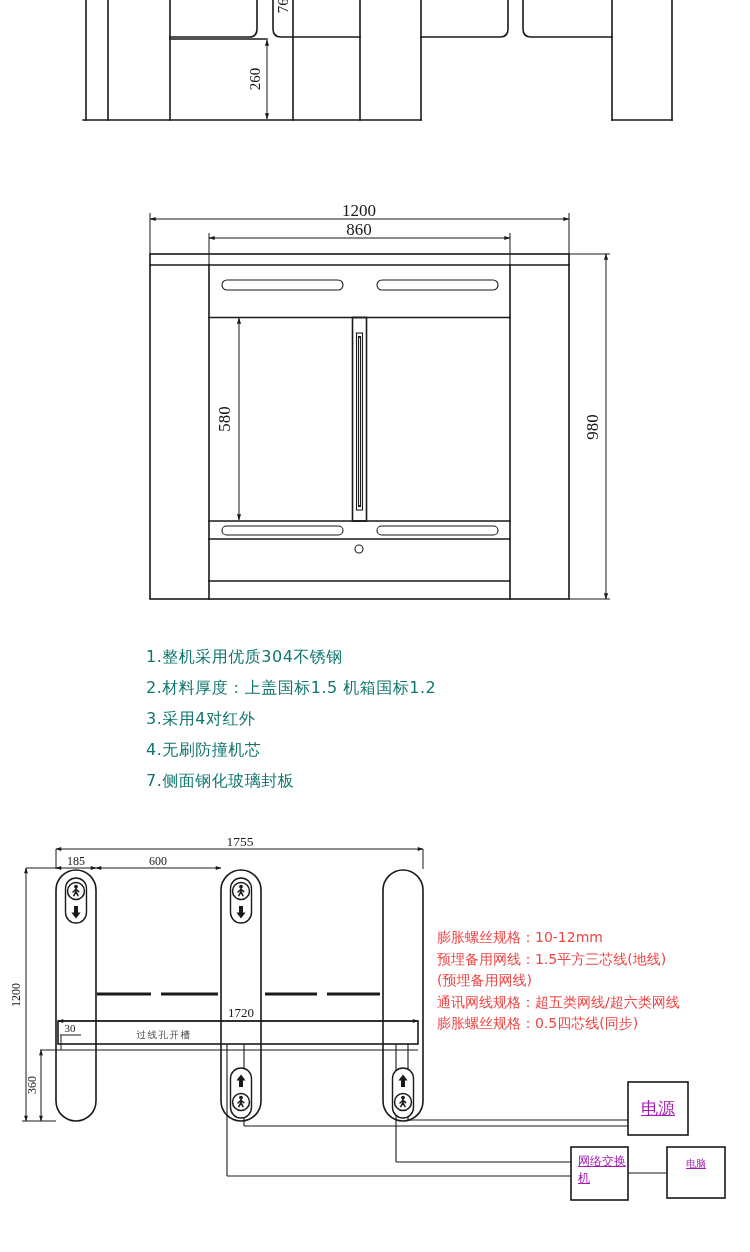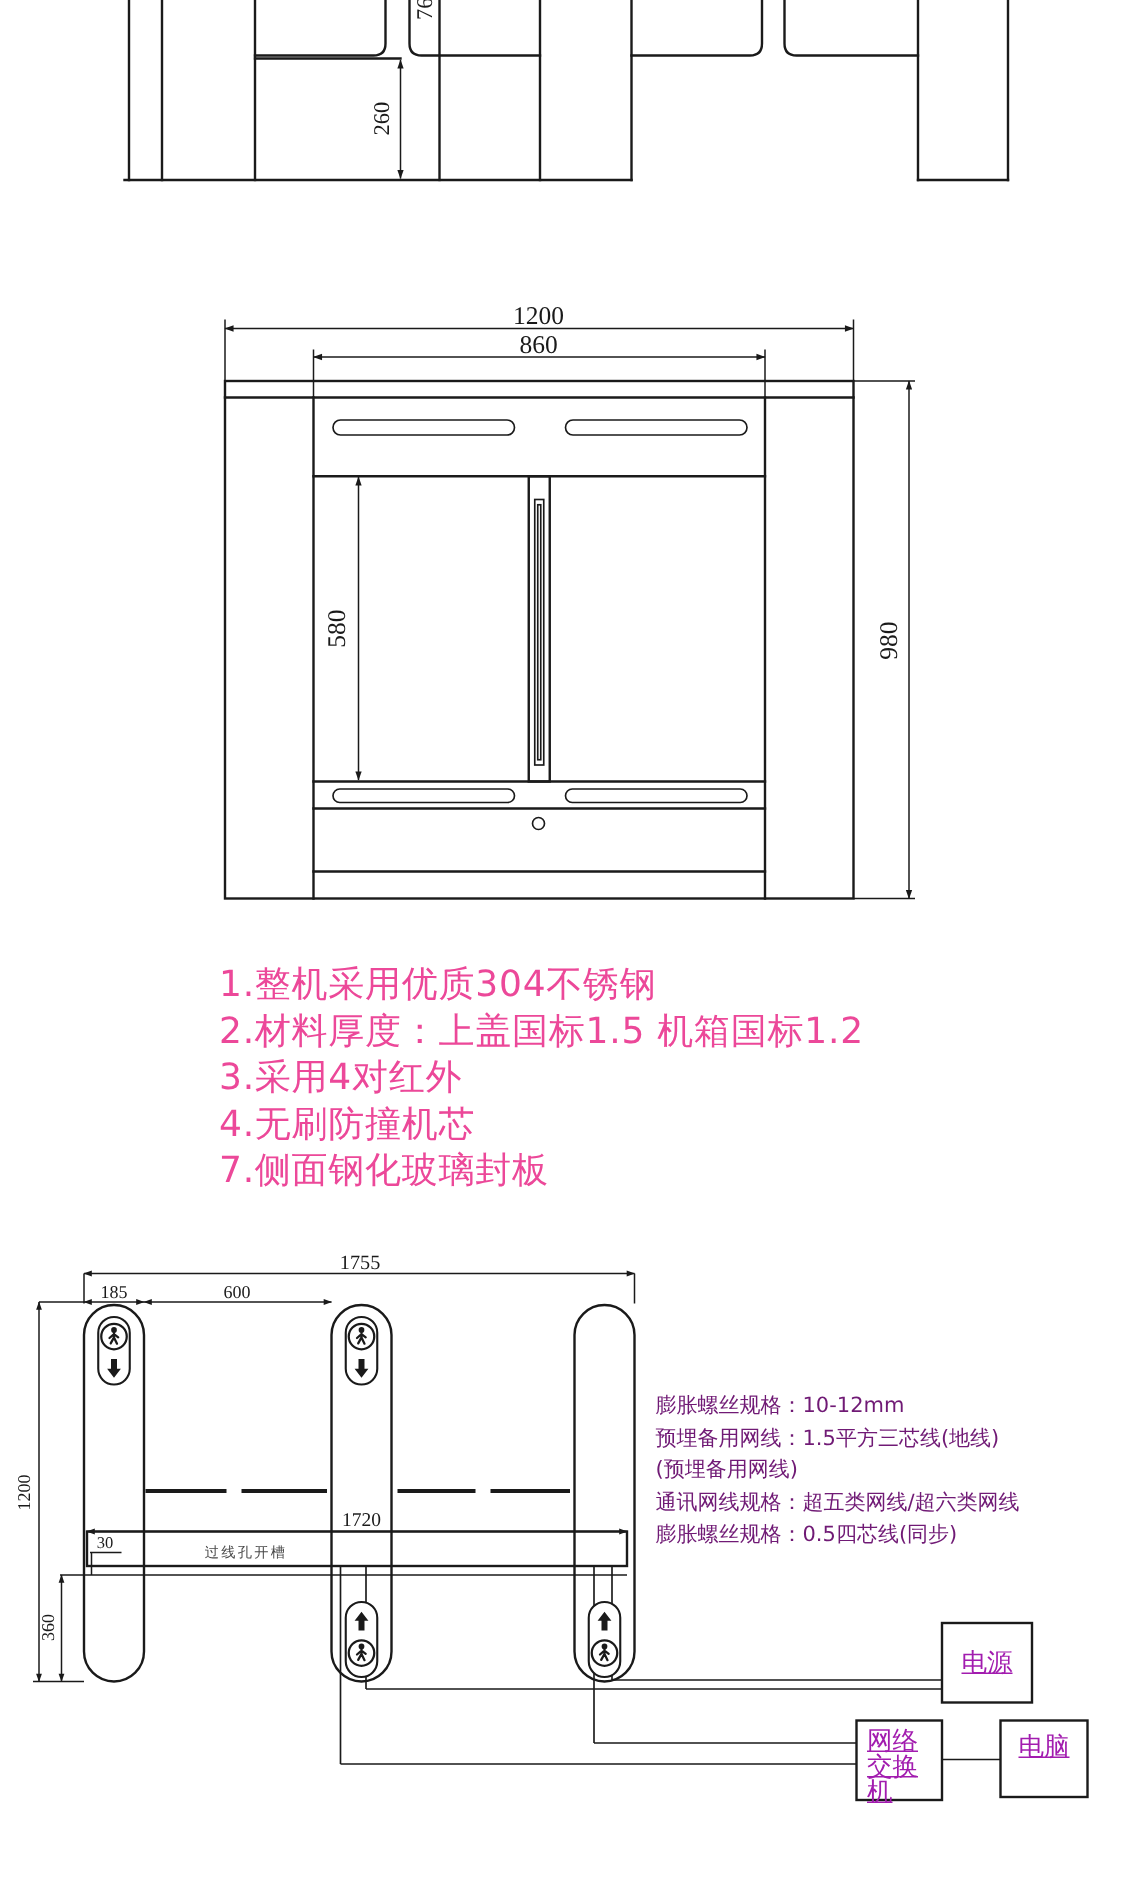--- a/index.html
+++ b/index.html
@@ -6,30 +6,30 @@
   #page{position:relative;width:750px;height:1252px;background:#ffffff;overflow:hidden;
         font-family:"DejaVu Sans","Liberation Sans",sans-serif;color:#141414;}
   svg{position:absolute;left:0;overflow:hidden;}
   .ln{stroke:#1a1a1a;stroke-width:1.6;fill:none;stroke-linecap:square;}
   .thin{stroke:#1a1a1a;stroke-width:1.1;fill:none;}
   .dim{stroke:#1a1a1a;stroke-width:1;fill:none;}
   .thick{stroke:#1a1a1a;stroke-width:2.8;fill:none;}
   .dimtext{font-family:"Liberation Serif","DejaVu Serif",serif;fill:#1a1a1a;}
   .cjk{fill:#4a4a4a;}
   .whitefill{fill:#ffffff;stroke:#1a1a1a;stroke-width:1.4;}
-  .features{position:absolute;left:146px;top:641px;font-size:24px;line-height:31px;
-            letter-spacing:0.5px;color:#ec4899;white-space:nowrap;}
+  .features{position:absolute;left:146px;top:641px;font-size:16px;line-height:31px;
+            letter-spacing:0.5px;color:#0f766e;white-space:nowrap;}
   .specs{position:absolute;left:437px;top:927px;font-size:14px;line-height:21.5px;
-         color:#701a75;white-space:nowrap;}
+         color:#ef4444;white-space:nowrap;}
   .boxlabel{position:absolute;color:#a21caf;text-decoration:underline;}
   .boxlabel.center{display:flex;align-items:center;justify-content:center;}
   #power-label{left:628px;top:1082px;width:60px;height:53px;font-size:17px;}
-  #switch-label{left:571px;top:1147px;width:50px;height:46px;font-size:17px;line-height:17px;
+  #switch-label{left:571px;top:1147px;width:50px;height:46px;font-size:12px;line-height:17px;
                 padding:6px 0 0 7px;word-break:break-all;}
-  #computer-label{left:667px;top:1147px;width:58px;height:34px;font-size:17px;}
+  #computer-label{left:667px;top:1147px;width:58px;height:34px;font-size:10px;}
 </style>
 </head>
 <body>
 
 <div id="page">
 
   <svg id="top-view" style="top:0" width="750" height="130" viewBox="0 0 750 130">
     <defs>
       <marker id="ar1" viewBox="0 0 10 10" refX="9.5" refY="5" markerWidth="9" markerHeight="6" orient="auto-start-reverse">
           <path d="M0,1.5 L10,5 L0,8.5 Z" fill="#1a1a1a"></path>

